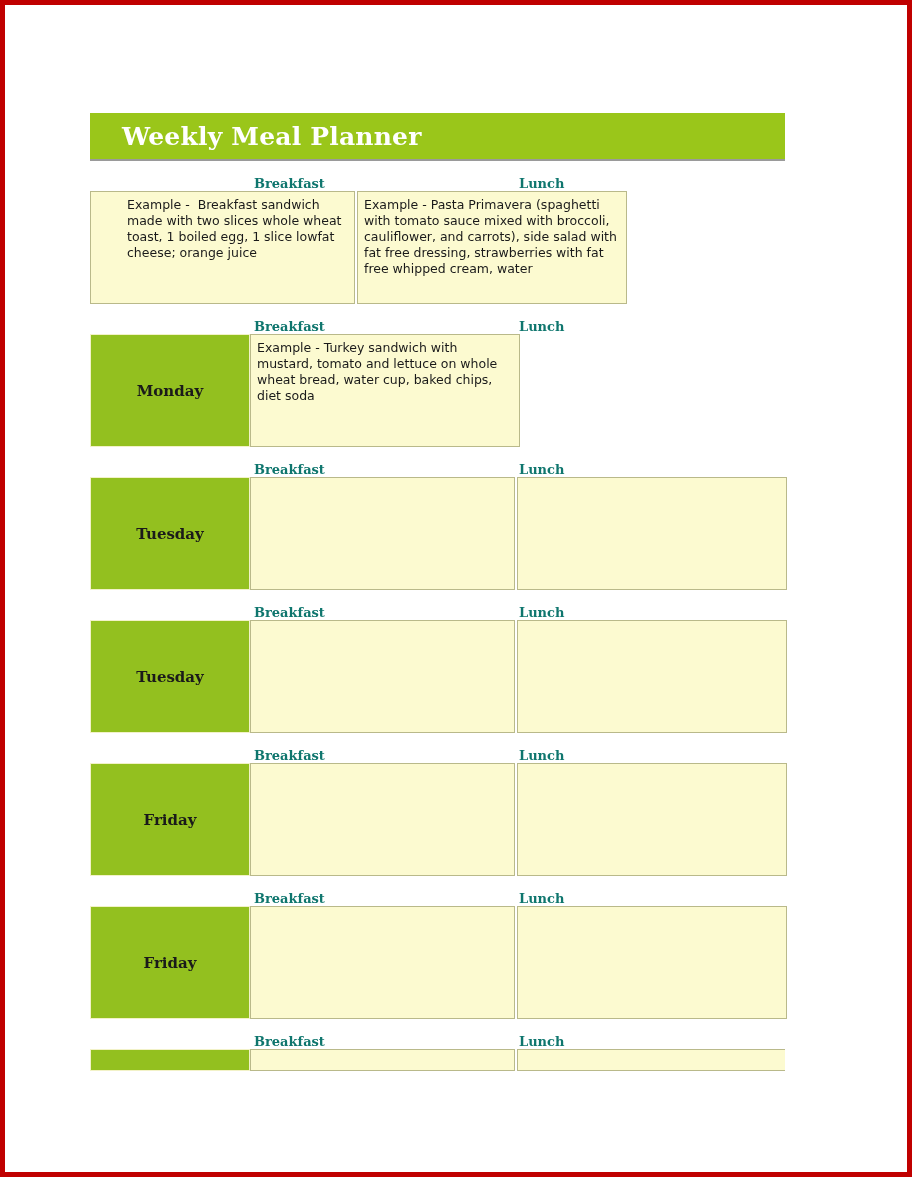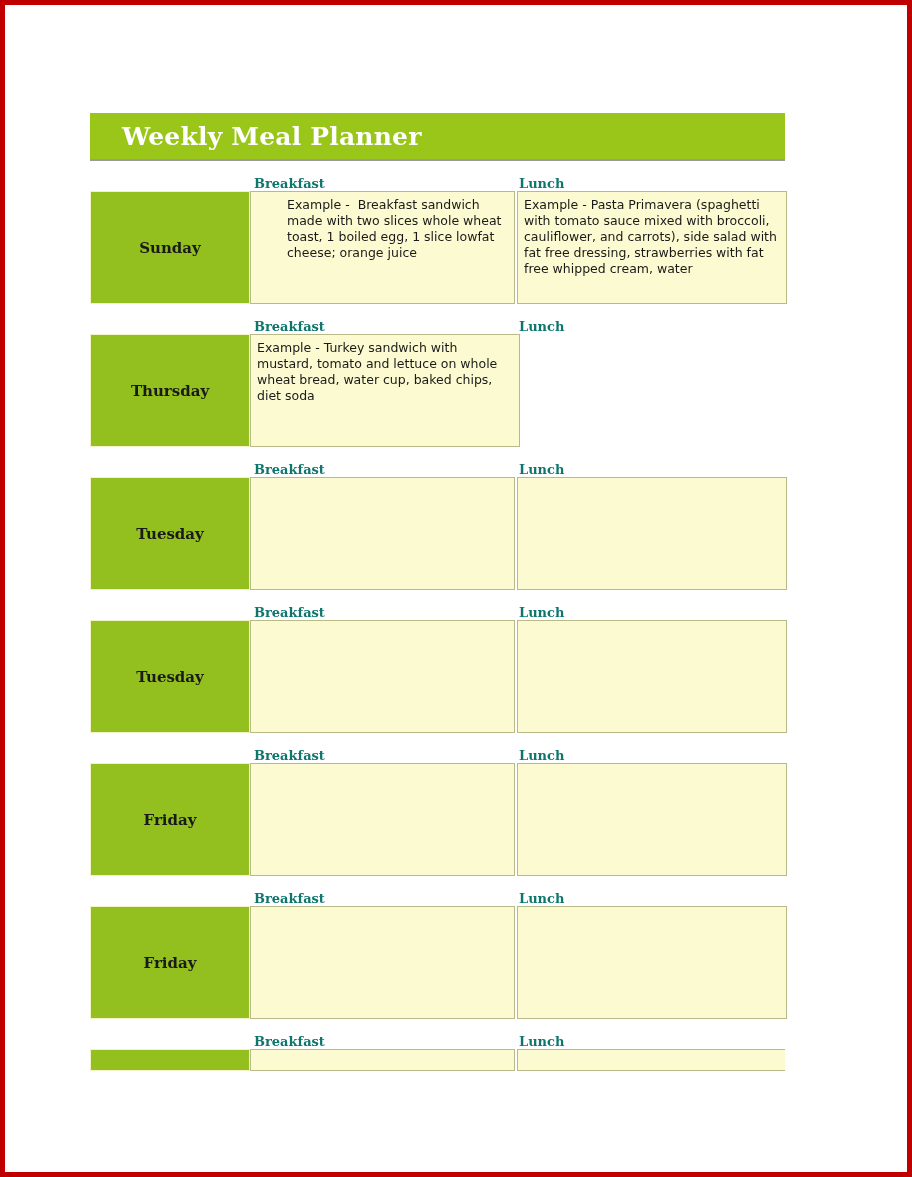--- a/index.html
+++ b/index.html
@@ -124,37 +124,34 @@
       <span class="title">Weekly Meal Planner</span>
     </div>
 
     <div class="day-block">
       <div class="hdr-row">
         <div class="hdr-spacer"></div>
         <div class="hdr-cell b">Breakfast</div>
         <div class="hdr-cell l">Lunch</div>
       </div>
       <div class="body-row h-sun">
-        <div class="daycell">
-          <span class="dayname">Sunday</span>
-        </div>
         <div class="mealcell b">Example -  Breakfast sandwich made with two slices whole wheat toast, 1 boiled egg, 1 slice lowfat cheese; orange juice</div>
         <div class="mealcell l">Example - Pasta Primavera (spaghetti with tomato sauce mixed with broccoli, cauliflower, and carrots), side salad with fat free dressing, strawberries with fat free whipped cream, water</div>
       </div>
     </div>
 
     <div class="day-block">
       <div class="hdr-row">
         <div class="hdr-spacer"></div>
         <div class="hdr-cell b">Breakfast</div>
         <div class="hdr-cell l">Lunch</div>
       </div>
       <div class="body-row h-mon">
         <div class="daycell">
-          <span class="dayname">Thursday</span>
+          <span class="dayname">Monday</span>
         </div>
         <div class="mealcell l">Example - Turkey sandwich with mustard, tomato and lettuce on whole wheat bread, water cup, baked chips, diet soda</div>
       </div>
     </div>
 
     <div class="day-block">
       <div class="hdr-row">
         <div class="hdr-spacer"></div>
         <div class="hdr-cell b">Breakfast</div>
         <div class="hdr-cell l">Lunch</div>

